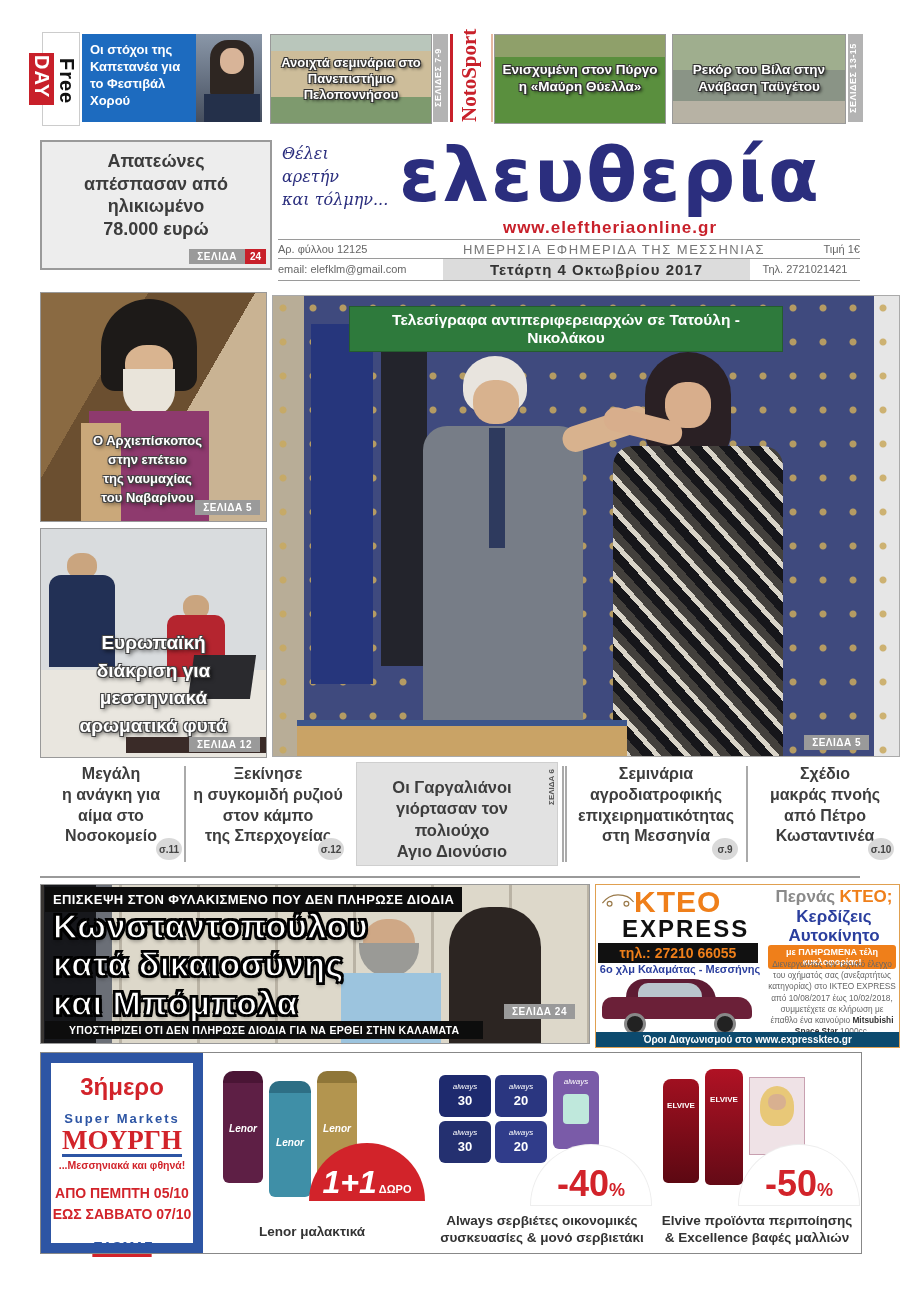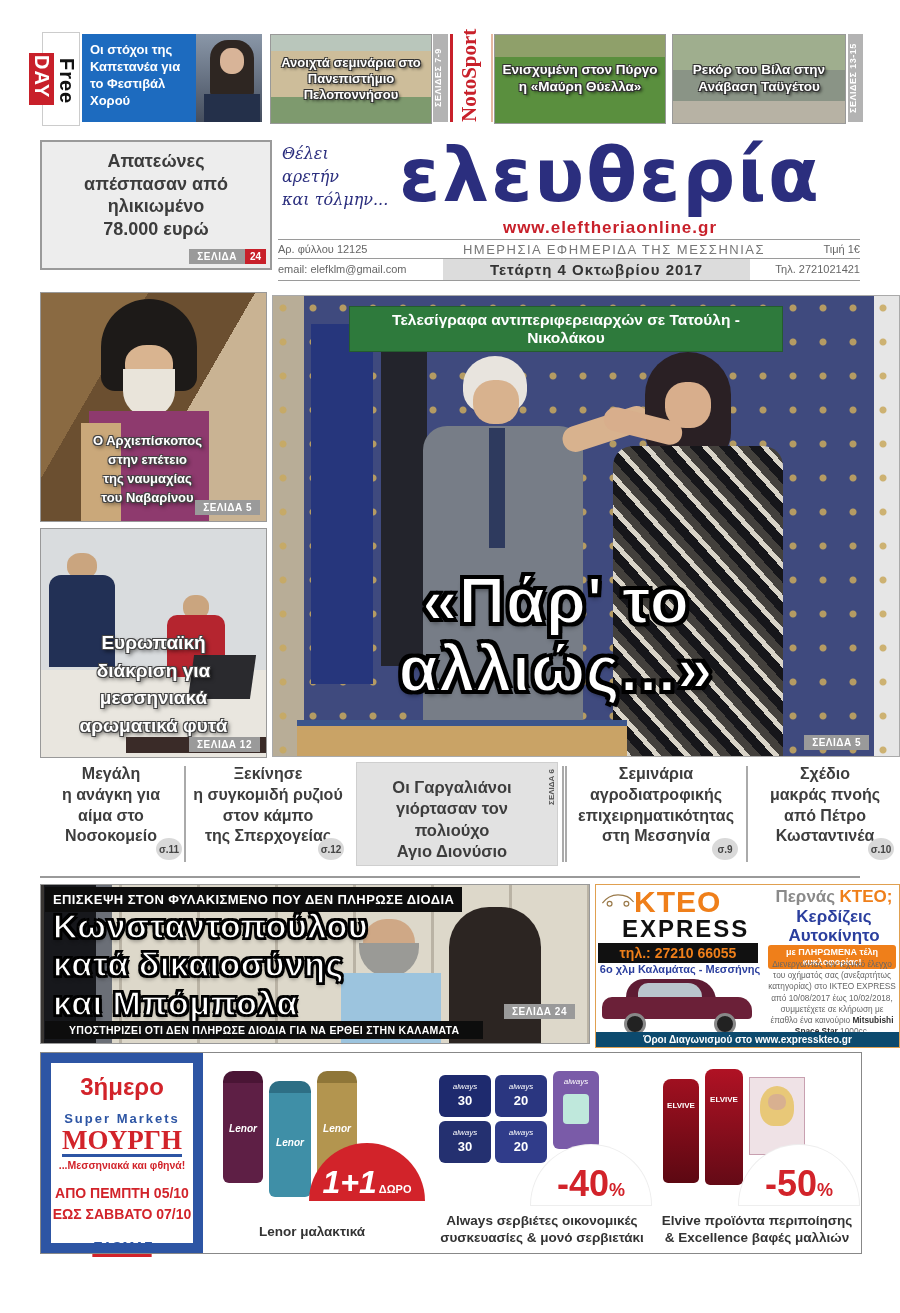--- a/index.html
+++ b/index.html
@@ -101,21 +101,21 @@
   <div class="abs rowline" style="left:278px;top:239px;width:582px;height:18px;display:flex;align-items:center;border-bottom:1px solid #9a9a9a;">
     <span style="color:#666;font-size:11px;width:160px;">Αρ. φύλλου 12125</span>
     <span style="color:#777;font-size:13px;letter-spacing:1.5px;flex:1;text-align:center;">ΗΜΕΡΗΣΙΑ ΕΦΗΜΕΡΙΔΑ ΤΗΣ ΜΕΣΣΗΝΙΑΣ</span>
     <span style="color:#666;font-size:11px;width:70px;text-align:right;">Τιμή 1€</span>
   </div>
 
   <div class="abs" style="left:278px;top:258px;width:582px;height:22px;display:flex;align-items:center;border-bottom:1px solid #9a9a9a;">
     <span style="color:#666;font-size:11px;width:165px;">email: elefklm@gmail.com</span>
     <span style="flex:1;text-align:center;background:#dcdcdc;color:#333;font-weight:800;font-size:15px;
                  letter-spacing:1px;padding:2px 0;">Τετάρτη 4 Οκτωβρίου 2017</span>
-    <span style="color:#666;font-size:11px;width:110px;text-align:right;">Τηλ. 2721021421</span>
+    <span style="color:#666;font-size:11px;width:110px;text-align:center;">Τηλ. 2721021421</span>
   </div>
 
   <div class="abs" style="left:40px;top:292px;width:225px;height:228px;border:1px solid #999;overflow:hidden;
               background:linear-gradient(120deg,#8a6a42 0 30%,#6b4f30 30% 60%,#c9b393 60% 100%);">
     <div style="position:absolute;left:60px;top:6px;width:96px;height:92px;background:#1d1a18;border-radius:48px 48px 14px 14px;"></div>
     <div style="position:absolute;left:84px;top:52px;width:48px;height:40px;background:#d9b490;border-radius:45%;"></div>
     <div style="position:absolute;left:82px;top:76px;width:52px;height:48px;background:#e9e4da;border-radius:0 0 26px 26px;"></div>
     <div style="position:absolute;left:48px;top:118px;width:120px;height:110px;background:#8e3a6e;"></div>
     <div style="position:absolute;left:40px;top:130px;width:40px;height:98px;background:#caa87a;"></div>
     <div class="overlaytxt pre" style="position:absolute;left:0;right:12px;top:92px;font-size:13px;line-height:1.45;margin-top:47px;">Ο Αρχιεπίσκοπος
@@ -159,22 +159,20 @@
     <div style="position:absolute;left:392px;top:86px;width:46px;height:46px;background:#d8ae8c;border-radius:45%;"></div>
     <div style="position:absolute;left:340px;top:150px;width:170px;height:310px;border-radius:20px 20px 0 0;
                 background:repeating-linear-gradient(48deg,#16161a 0 9px,#d9d4c8 9px 14px,#43403c 14px 22px);"></div>
     <div style="position:absolute;left:330px;top:118px;width:80px;height:24px;background:#d8ae8c;border-radius:12px;transform:rotate(14deg);"></div>
 
     <div style="position:absolute;left:24px;bottom:0;width:330px;height:30px;background:#c9a366;border-top:6px solid #3c568c;"></div>
 
     <div class="abs" style="left:76px;top:10px;width:420px;background:#2e7a3c;color:#fff;font-weight:700;font-size:15.5px;
                 text-align:center;padding:4px 6px;border:1px solid #245c2e;">Τελεσίγραφα αντιπεριφερειαρχών σε Τατούλη - Νικολάκου</div>
 
-    <div class="abs outline pre" style="left:0;right:60px;top:272px;text-align:center;font-size:64px;font-weight:800;line-height:1.06;letter-spacing:1px;">«Πάρ' το
-αλλιώς...»</div>
     <span class="abs badge" style="right:30px;bottom:6px;">ΣΕΛΙΔΑ 5</span>
   </div>
 
   <div class="abs teaseritem pre" style="left:40px;top:764px;width:142px;">Μεγάλη
 η ανάγκη για
 αίμα στο
 Νοσοκομείο</div>
   <div class="abs pagecircle" style="left:156px;top:838px;">σ.11</div>
 
   <div class="abs" style="left:184px;top:766px;width:0;height:96px;border-left:2px solid #aaa;"></div>

